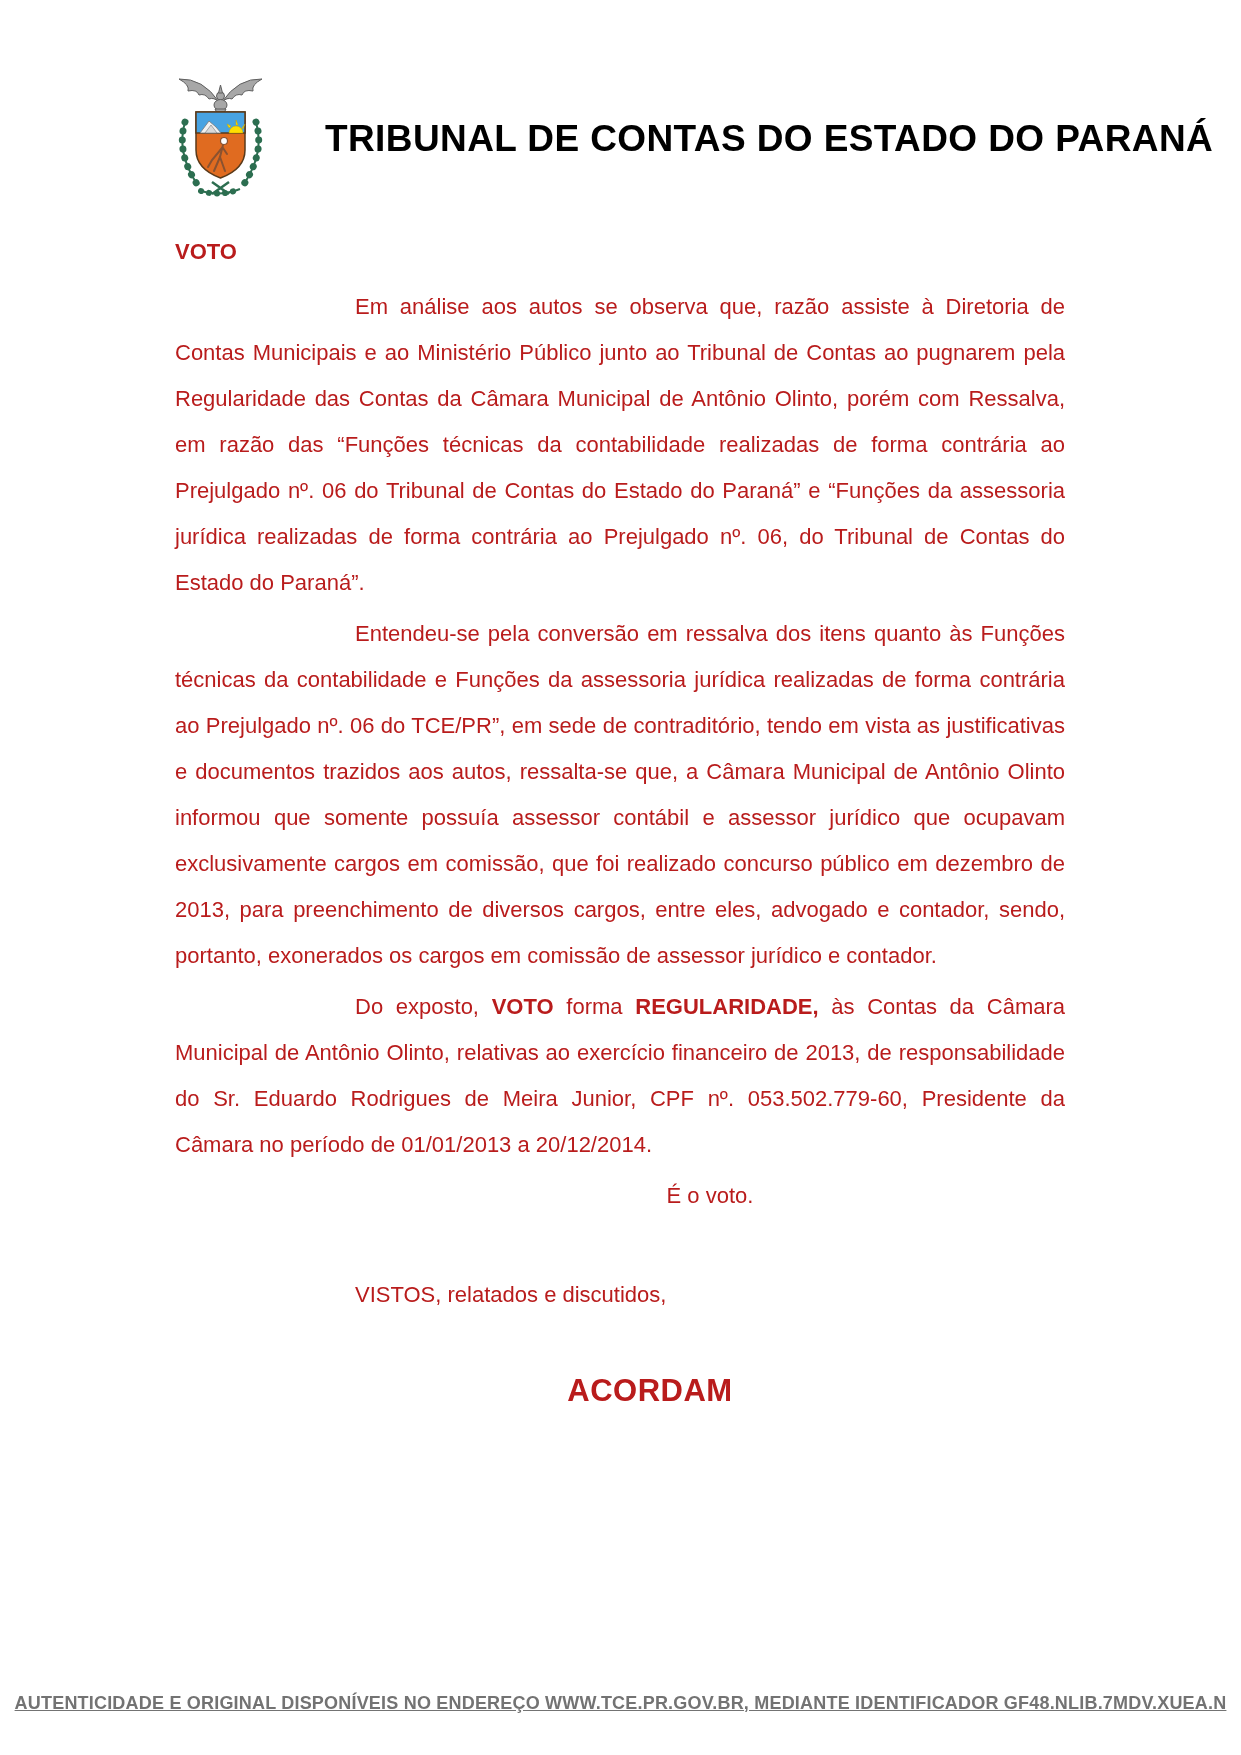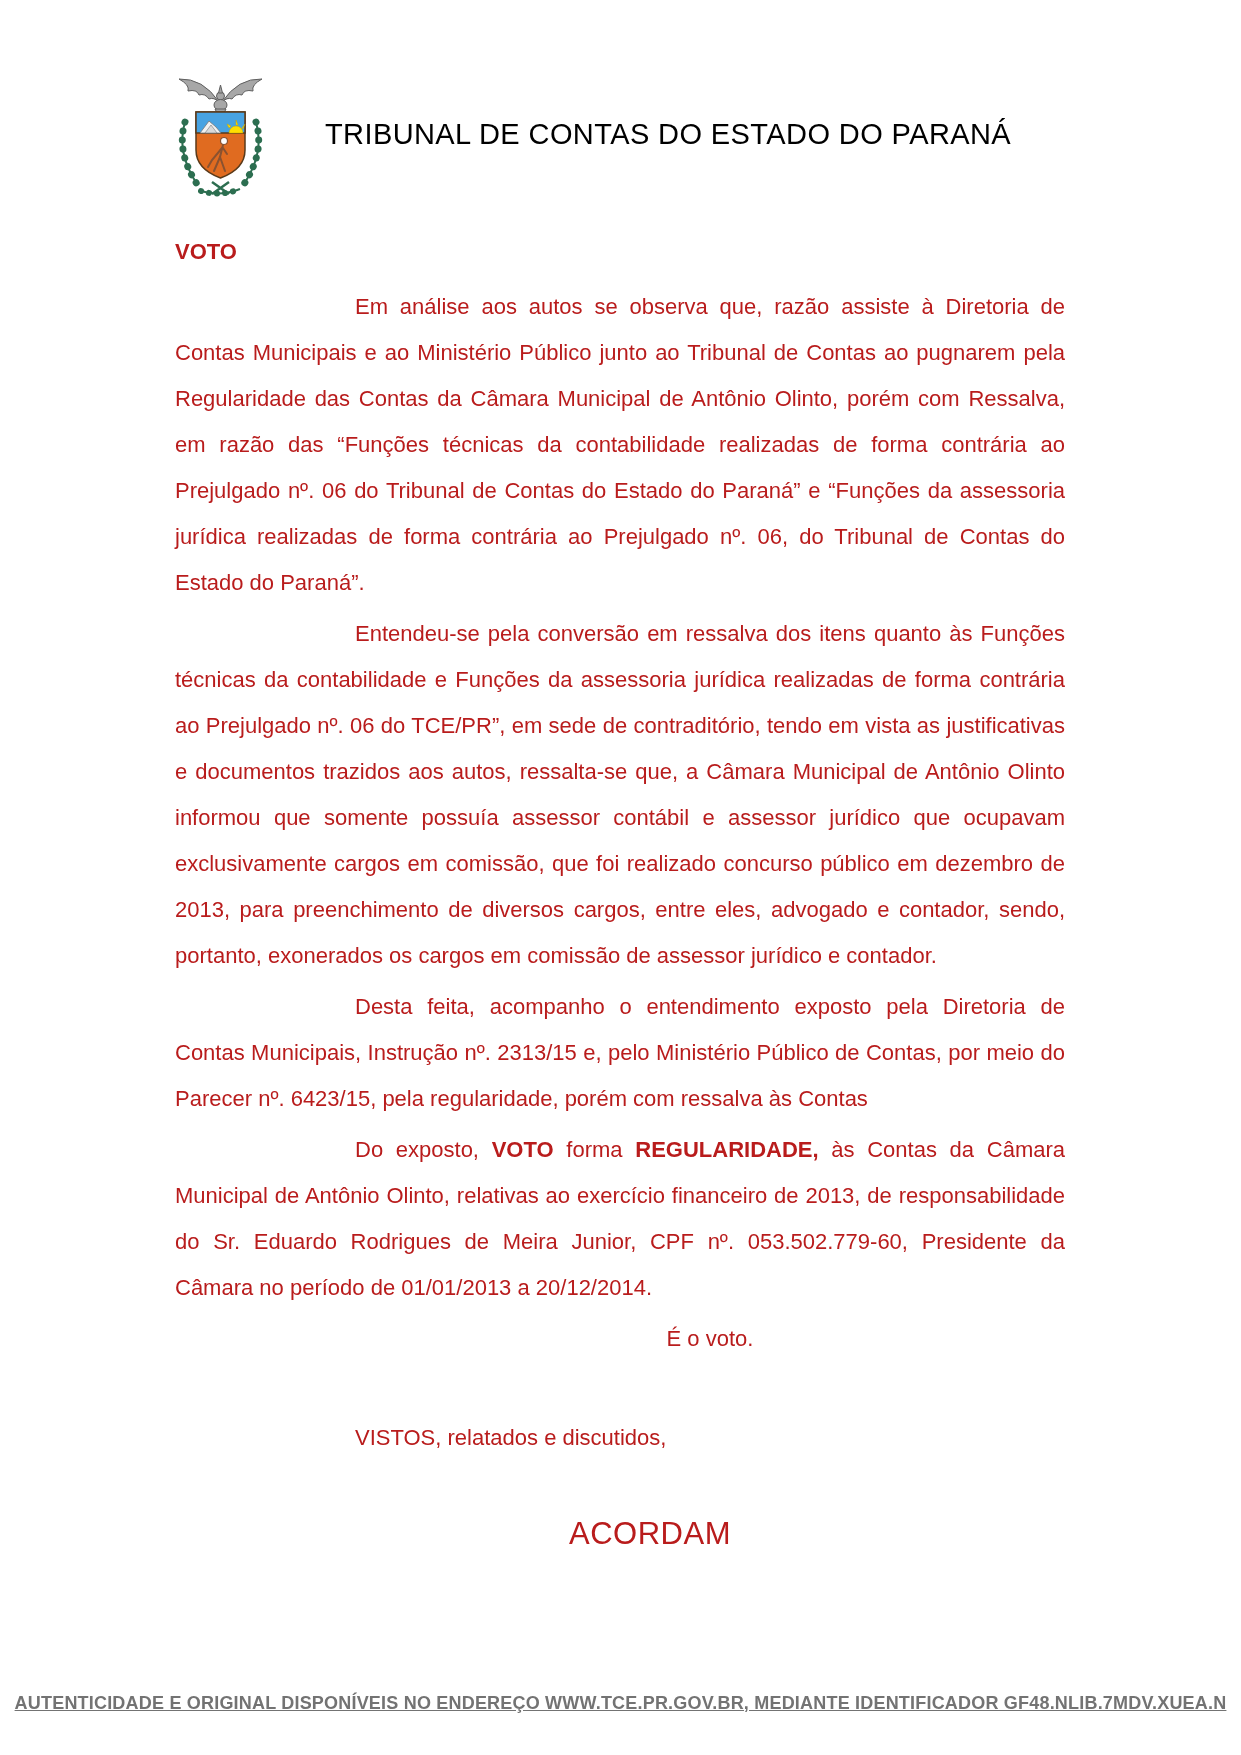--- a/index.html
+++ b/index.html
@@ -23,22 +23,22 @@
     left: 163px;
     top: 72px;
     width: 115px;
     height: 125px;
   }
   .emblem svg { width: 100%; height: 100%; display: block; }
   .doc-title {
     position: absolute;
     left: 325px;
     top: 118px;
-    font-size: 29px;
-    font-weight: normal;
+    font-size: 37px;
+    font-weight: bold;
     letter-spacing: 0.4px;
     white-space: nowrap;
     color: #000000;
   }
 
   
   .doc-body {
     position: absolute;
     left: 175px;
     top: 238px;
@@ -62,21 +62,21 @@
   .vistos {
     margin-top: 62px;
     text-indent: 180px;
     font-weight: normal;
     font-size: 22px;
     line-height: 28px;
   }
   .acordam {
     margin: 64px 0 8px 60px;
     text-align: center;
-    font-weight: normal;
+    font-weight: bold;
     font-size: 31px;
     line-height: 36px;
     letter-spacing: 0.5px;
   }
 
   
   .doc-footer {
     position: absolute;
     left: 0;
     right: 0;
@@ -140,21 +140,20 @@
     </svg>
   </div>
 
   <h1 class="doc-title">TRIBUNAL DE CONTAS DO ESTADO DO PARANÁ</h1>
 
   <main class="doc-body">
     <h2 class="section-heading">VOTO</h2>
 
     <p class="para">Em análise aos autos se observa que, razão assiste à Diretoria de Contas Municipais e ao Ministério Público junto ao Tribunal de Contas ao pugnarem pela Regularidade das Contas da Câmara Municipal de Antônio Olinto, porém com Ressalva, em razão das “Funções técnicas da contabilidade realizadas de forma contrária ao Prejulgado nº. 06 do Tribunal de Contas do Estado do Paraná” e “Funções da assessoria jurídica realizadas de forma contrária ao Prejulgado nº. 06, do Tribunal de Contas do Estado do Paraná”.</p>
     <p class="para">Entendeu-se pela conversão em ressalva dos itens quanto às Funções técnicas da contabilidade e Funções da assessoria jurídica realizadas de forma contrária ao Prejulgado nº. 06 do TCE/PR”, em sede de contraditório, tendo em vista as justificativas e documentos trazidos aos autos, ressalta-se que, a Câmara Municipal de Antônio Olinto informou que somente possuía assessor contábil e assessor jurídico que ocupavam exclusivamente cargos em comissão, que foi realizado concurso público em dezembro de 2013, para preenchimento de diversos cargos, entre eles, advogado e contador, sendo, portanto, exonerados os cargos em comissão de assessor jurídico e contador.</p>
-    <p class="para">Desta feita, acompanho o entendimento exposto pela Diretoria de Contas Municipais, Instrução nº. 2313/15 e, pelo Ministério Público de Contas, por meio do Parecer nº. 6423/15, pela regularidade, porém com ressalva às Contas</p>
     <p class="para"><span>Do exposto, </span><b>VOTO</b><span> forma </span><b>REGULARIDADE,</b><span> às Contas da Câmara Municipal de Antônio Olinto, relativas ao exercício financeiro de 2013, de responsabilidade do Sr. Eduardo Rodrigues de Meira Junior, CPF nº. 053.502.779-60, Presidente da Câmara no período de 01/01/2013 a 20/12/2014.</span></p>
     <p class="para no-justify">É o voto.</p>
 
     <p class="vistos">VISTOS, relatados e discutidos,</p>
     <p class="acordam">ACORDAM</p>
   </main>
 
   <footer class="doc-footer">
     <div style="color: #737373; text-decoration: underline;">AUTENTICIDADE E ORIGINAL DISPONÍVEIS NO ENDEREÇO WWW.TCE.PR.GOV.BR, MEDIANTE IDENTIFICADOR GF48.NLIB.7MDV.XUEA.N</div>
   </footer>

